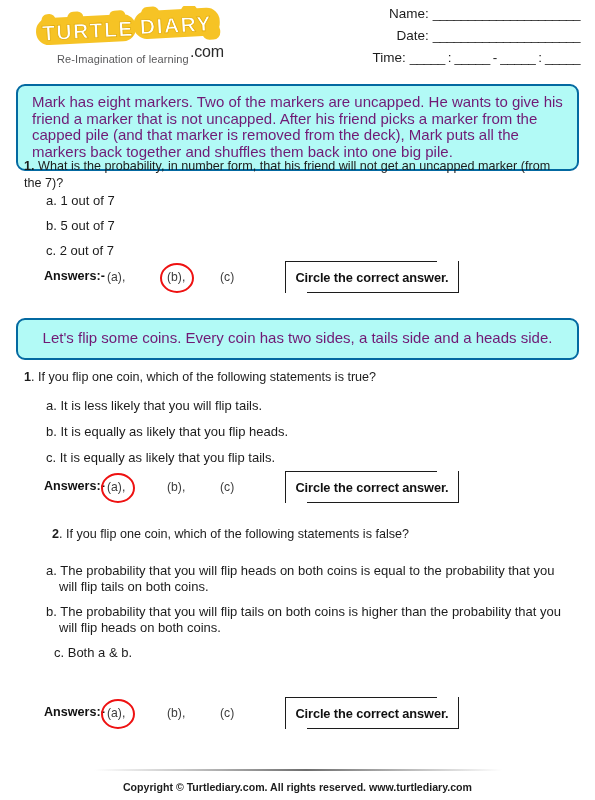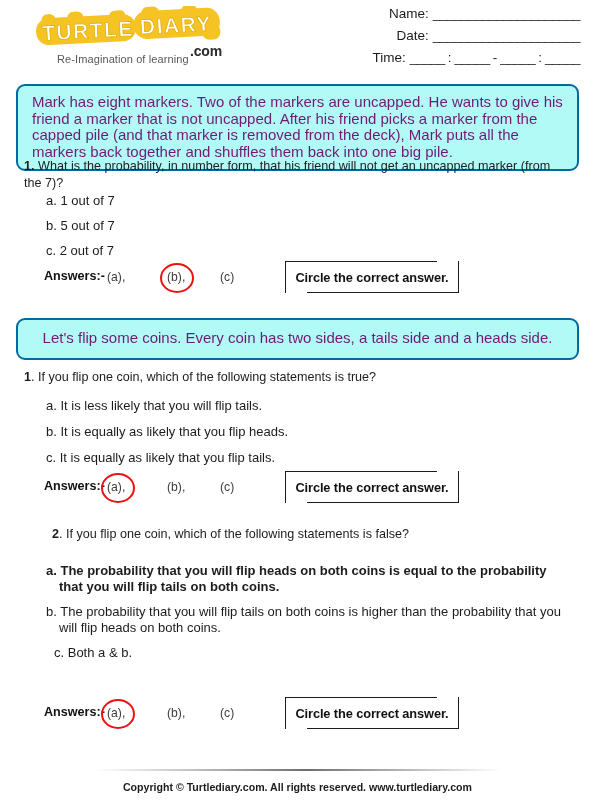--- a/index.html
+++ b/index.html
@@ -29,22 +29,22 @@
     left: 22px;
     top: 6px;
     width: 210px;
     height: 62px;
   }
   .logo-svg { display: block; }
   .logo-dotcom {
     position: absolute;
     left: 168px;
     top: 37px;
-    font-size: 14px;
-    font-weight: bold;
+    font-size: 16px;
+    font-weight: normal;
     color: #2b2b2b;
     letter-spacing: -0.2px;
   }
   .logo-tagline {
     position: absolute;
     left: 35px;
     top: 47px;
     font-size: 11px;
     color: #58585a;
     letter-spacing: 0.1px;
@@ -314,21 +314,21 @@
   <span class="frame-a"></span>
   <span class="frame-b"></span>
   <span class="cb-label">Circle the correct answer.</span>
 </div>
 
 <div class="question-block">
   <div class="q-stem" style="left:24px; top:526px; width:540px;margin-left:28px;">
     <span class="q-num">2</span><span>.</span>
     <span>If you flip one coin, which of the following statements is false?</span>
   </div>
-  <div class="q-option" style="left:46px; top:563px; width:515px;font-weight:bold;">
+  <div class="q-option" style="left:46px; top:563px; width:515px;">
     <span class="opt-hang">a. The probability that you will flip heads on both coins is equal to the probability that you will flip tails on both coins.</span>
   </div>
   <div class="q-option" style="left:46px; top:604px; width:515px;">
     <span class="opt-hang">b. The probability that you will flip tails on both coins is higher than the probability that you will flip heads on both coins.</span>
   </div>
   <div class="q-option" style="left:46px; top:645px;margin-left:8px;">c. Both a &amp; b.</div>
 </div>
 
 <div class="answer-row" style="top:697px;">
   <span class="answers-label">Answers:-</span>

